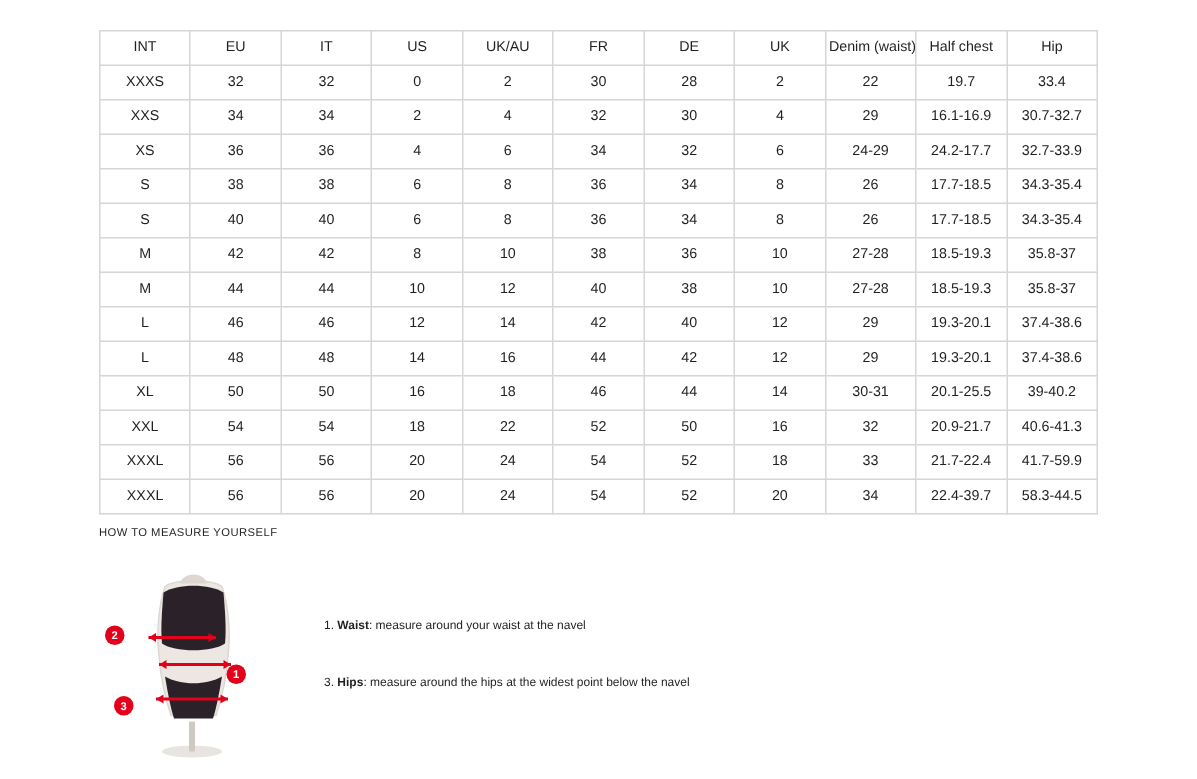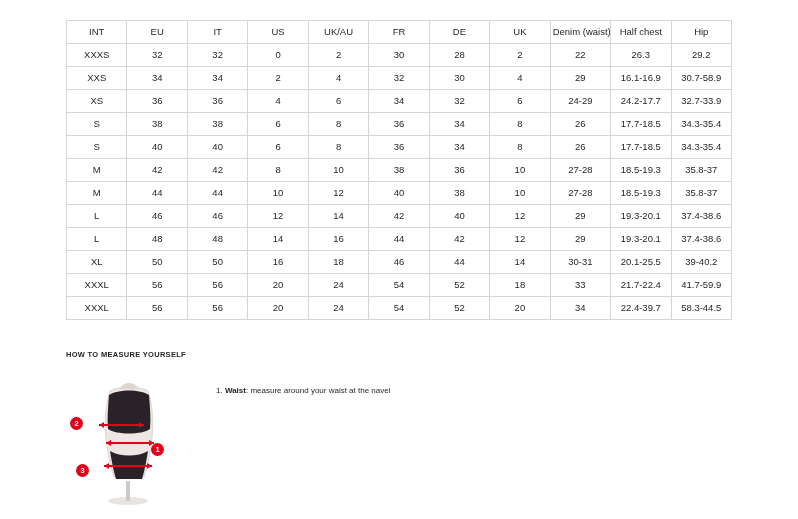--- a/index.html
+++ b/index.html
@@ -50,21 +50,21 @@
   }
   
   .howto {
     position: absolute;
     left: 66px;
     top: 350px;
     width: 680px;
   }
   .howto-title {
     font-size: 7.5px;
-    font-weight: bold;
+    font-weight: normal;
     letter-spacing: 0.3px;
     color: #231f20;
     margin-bottom: 10px;
   }
   .howto-body {
     position: relative;
     display: flex;
     align-items: flex-start;
   }
   .figure {
@@ -75,20 +75,21 @@
   }
   .notes {
     margin-left: 30px;
     padding-top: 16px;
   }
   .note {
     font-size: 8px;
     line-height: 1.5;
     color: #231f20;
     margin-bottom: 12px;
+    margin-top: 26px;
   }
   .note b { font-weight: bold; }
   .badge {
     position: absolute;
     width: 13px;
     height: 13px;
     border-radius: 50%;
     background: #e2001a;
     color: #ffffff;
     font-size: 7.5px;
@@ -126,35 +127,35 @@
           <tr>
             <td>XXXS</td>
             <td>32</td>
             <td>32</td>
             <td>0</td>
             <td>2</td>
             <td>30</td>
             <td>28</td>
             <td>2</td>
             <td>22</td>
-            <td>26.3</td>
-            <td>29.2</td>
+            <td>19.7</td>
+            <td>33.4</td>
           </tr>
           <tr>
             <td>XXS</td>
             <td>34</td>
             <td>34</td>
             <td>2</td>
             <td>4</td>
             <td>32</td>
             <td>30</td>
             <td>4</td>
             <td>29</td>
             <td>16.1-16.9</td>
-            <td>30.7-58.9</td>
+            <td>30.7-32.7</td>
           </tr>
           <tr>
             <td>XS</td>
             <td>36</td>
             <td>36</td>
             <td>4</td>
             <td>6</td>
             <td>34</td>
             <td>32</td>
             <td>6</td>
@@ -247,20 +248,33 @@
             <td>16</td>
             <td>18</td>
             <td>46</td>
             <td>44</td>
             <td>14</td>
             <td>30-31</td>
             <td>20.1-25.5</td>
             <td>39-40.2</td>
           </tr>
           <tr>
+            <td>XXL</td>
+            <td>54</td>
+            <td>54</td>
+            <td>18</td>
+            <td>22</td>
+            <td>52</td>
+            <td>50</td>
+            <td>16</td>
+            <td>32</td>
+            <td>20.9-21.7</td>
+            <td>40.6-41.3</td>
+          </tr>
+          <tr>
             <td>XXXL</td>
             <td>56</td>
             <td>56</td>
             <td>20</td>
             <td>24</td>
             <td>54</td>
             <td>52</td>
             <td>18</td>
             <td>33</td>
             <td>21.7-22.4</td>
@@ -311,17 +325,18 @@
           <path d="M38 97 L86 97" stroke="#e2001a" stroke-width="2" fill="none"></path>
           <path d="M38 97 l5 -3 l0 6 Z" fill="#e2001a"></path>
           <path d="M86 97 l-5 -3 l0 6 Z" fill="#e2001a"></path>
         </svg>
         <div class="badge badge-1">1</div>
         <div class="badge badge-2">2</div>
         <div class="badge badge-3">3</div>
       </div>
       <div class="notes">
           <div class="note"><span>1.</span> <b>Waist</b><span>: measure around your waist at the navel</span></div>
+          <div class="note"><span>3.</span> <b>Hips</b><span>: measure around the hips at the widest point below the navel</span></div>
         </div>
     </div>
   </div>
 
 </div>
 
 </body></html>

